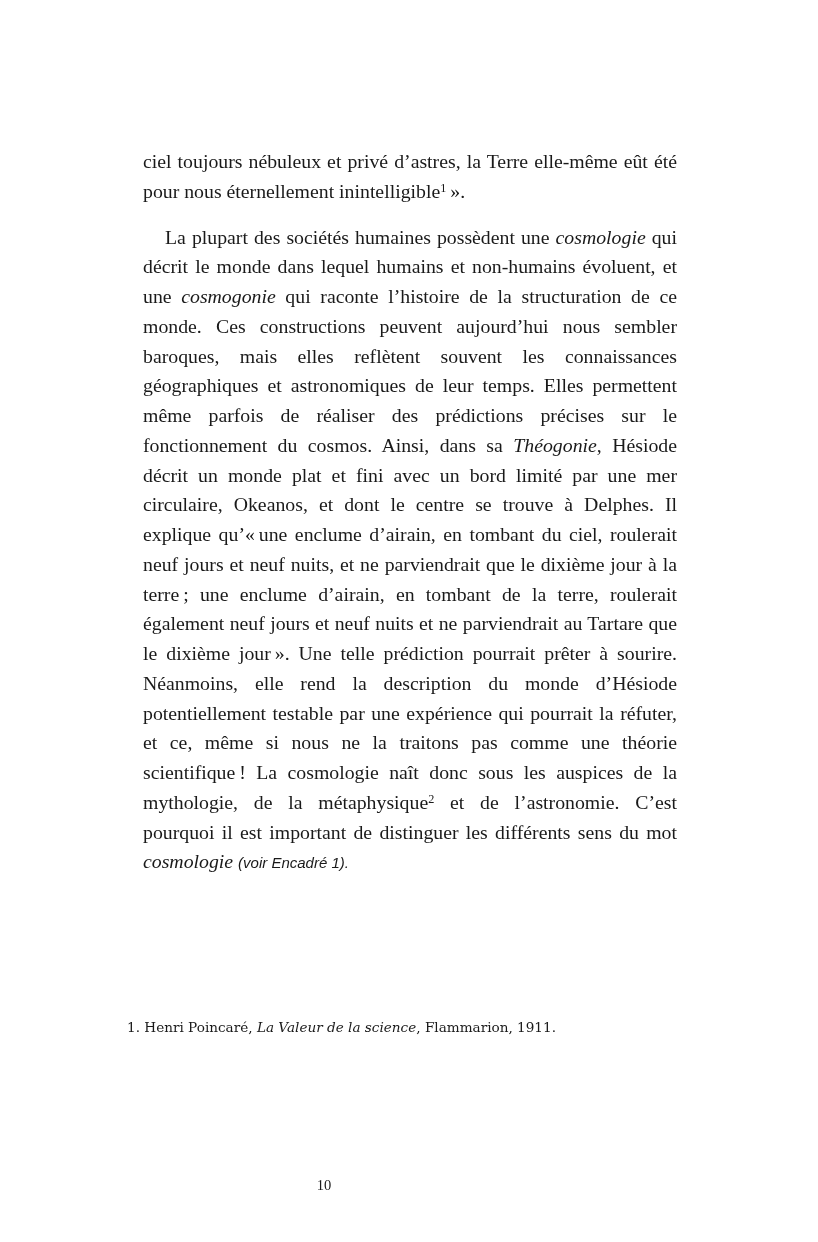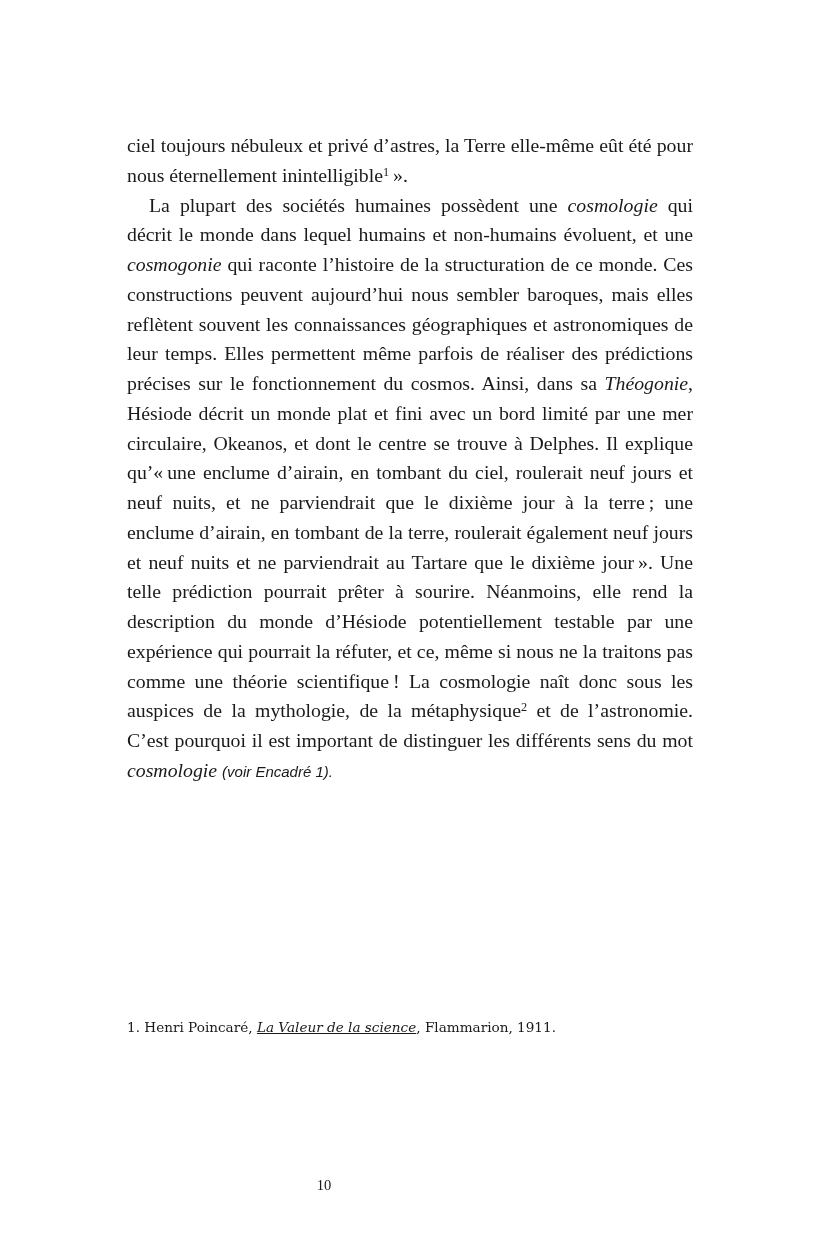--- a/index.html
+++ b/index.html
@@ -20,21 +20,21 @@
 
   
   .textblock {
     position: absolute;
     left: 127px;
     top: 131px;
     width: 566px;
   }
 
   .para {
-    margin: 0;
+    margin: 16px;
     font-size: 19.8px;
     line-height: 29.75px;
     text-align: justify;
     text-justify: inter-word;
     color: #1a1a1a;
     hyphens: manual;
   }
   .para.indent {
     text-indent: 22px;
   }
@@ -71,21 +71,20 @@
     font-size: 13.6px;
     line-height: 20.3px;
     color: #1a1a1a;
   }
   .footnote {
     margin: 0;
     text-align: left;
   }
   .footnote .it-serif {
     font-style: italic;
-    text-decoration: underline;
   }
 
   
   .folio {
     position: absolute;
     left: 0;
     top: 1177px;
     width: 648px;
     text-align: center;
     font-family: "Liberation Serif", "DejaVu Serif", serif;

